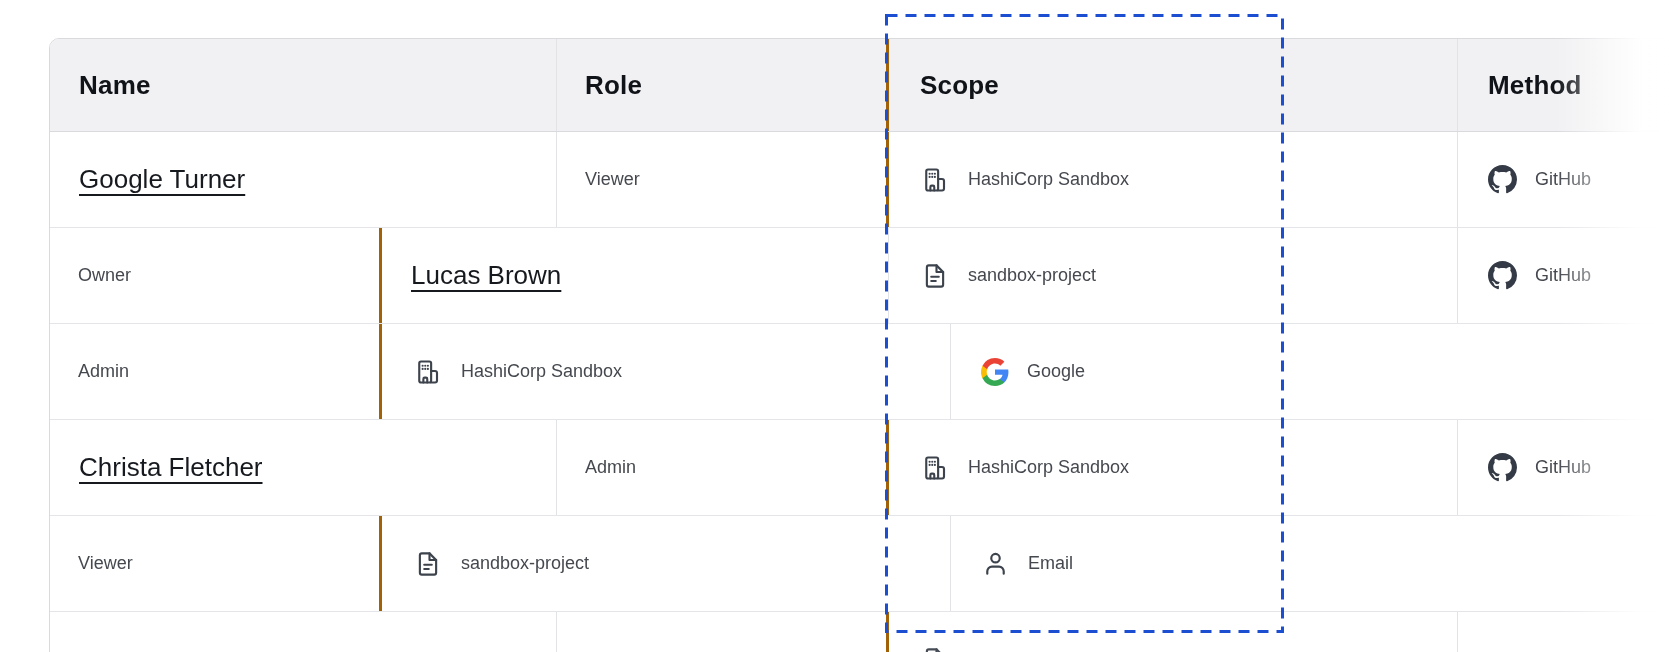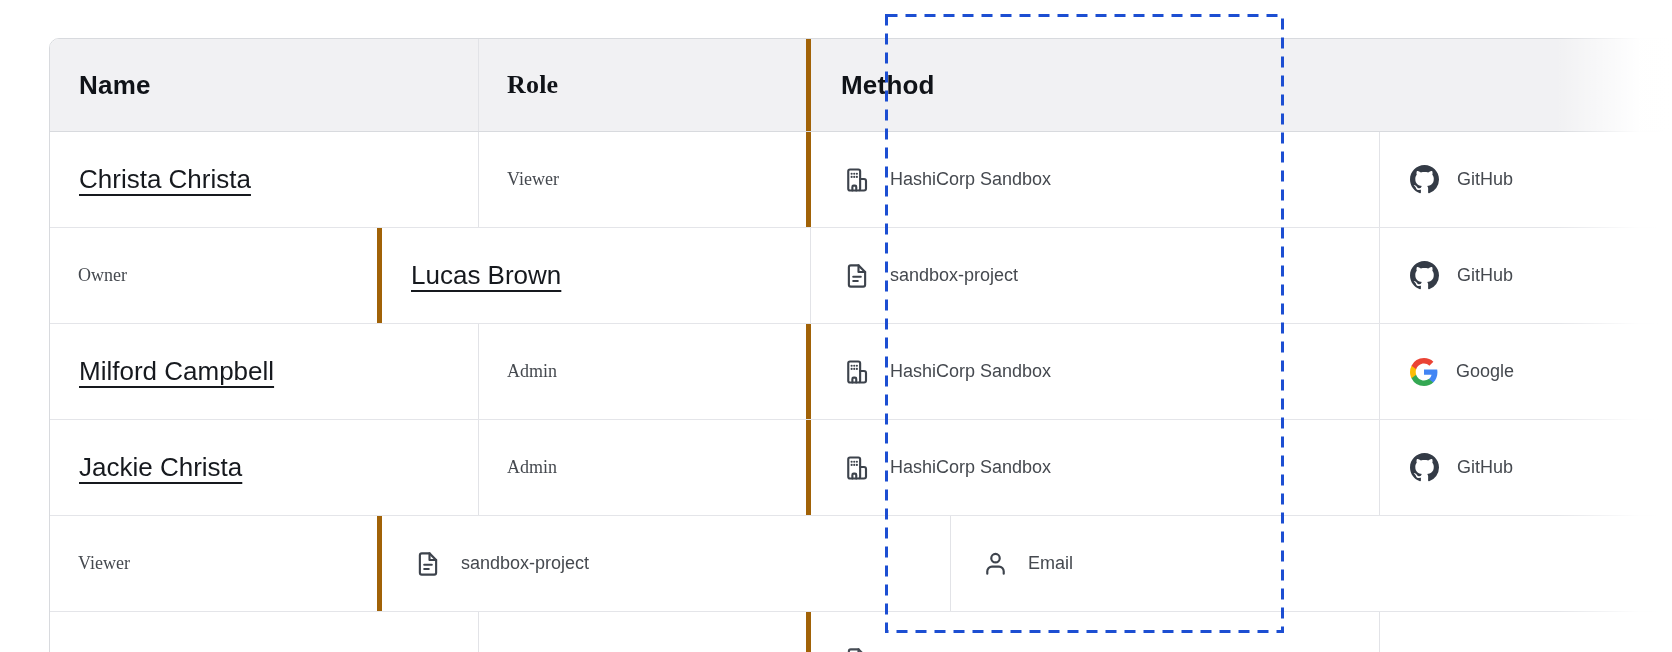--- a/index.html
+++ b/index.html
@@ -22,22 +22,22 @@
     box-sizing:border-box;
   }
   .row{
     display:flex;height:96px;border-bottom:1px solid #e4e5e9;
     box-sizing:border-box;background:#fff;
   }
   .row-partial{
     display:flex;height:62px;border-bottom:none;background:#fff;box-sizing:border-box;
   }
   .cell{display:flex;align-items:center;box-sizing:border-box;}
-  .c-name{width:429px;padding-left:29px;border-right:1px solid #e2e3e7;}
-  .c-role{width:332px;padding-left:28px;border-right:5px solid #a16207;font-family:Liberation Serif, serif;}
+  .c-name{width:507px;padding-left:29px;border-right:1px solid #e2e3e7;}
+  .c-role{width:332px;padding-left:28px;border-right:3px solid #a16207;}
   .c-scope{width:569px;padding-left:31px;border-right:1px solid #e2e3e7;}
   .c-method{flex:1;padding-left:30px;}
   .hcell{font-size:26px;font-weight:700;color:#101318;letter-spacing:0.2px;}
   .name-link{
     font-size:26px;color:#16191e;cursor:pointer;
     text-decoration:underline;
     text-underline-offset:6px;
     text-decoration-thickness:2px;
   }
   .body-text{font-size:18px;color:#45494f;}
@@ -52,26 +52,27 @@
   .selection-box{position:absolute;left:885px;top:14px;pointer-events:none;}
 </style>
 </head>
 <body>
 
 <div class="table">
 
   <div class="hrow">
     <div class="cell c-name hcell">Name</div>
     <div class="cell c-role hcell">Role</div>
+    <div class="cell c-scope hcell">Scope</div>
     <div class="cell c-method hcell">Method</div>
   </div>
 
   <div class="row">
     <div class="cell c-name">
-      <a class="name-link">Christa Christa</a>
+      <a class="name-link">Google Turner</a>
     </div>
     <div class="cell c-role">
       <span class="body-text">Viewer</span>
     </div>
     <div class="cell c-scope">
       <span class="icon">
         <svg width="30" height="30" viewBox="0 0 24 24" fill="none" stroke="#3d434c" stroke-width="1.7" stroke-linecap="round" stroke-linejoin="round">
           <rect x="5" y="3.6" width="9.5" height="16.8" rx="1.4"></rect>
           <path d="M14.5 11.2h3.1a1.6 1.6 0 0 1 1.6 1.6v6a1.6 1.6 0 0 1-1.6 1.6h-3.1"></path>
           <path d="M8.3 20.4v-2.9a1 1 0 0 1 1-1h1.1a1 1 0 0 1 1 1v2.9"></path>
@@ -119,23 +120,20 @@
       <span class="icon">
         <svg width="29" height="29" viewBox="0 0 16 16" fill="#343b46">
           <path d="M8 0C3.58 0 0 3.58 0 8c0 3.54 2.29 6.53 5.47 7.59.4.07.55-.17.55-.38 0-.19-.01-.82-.01-1.49-2.01.37-2.53-.49-2.69-.94-.09-.23-.48-.94-.82-1.13-.28-.15-.68-.52-.01-.53.63-.01 1.08.58 1.23.82.72 1.21 1.87.87 2.33.66.07-.52.28-.87.51-1.07-1.78-.2-3.64-.89-3.64-3.95 0-.87.31-1.59.82-2.15-.08-.2-.36-1.02.08-2.12 0 0 .67-.21 2.2.82.64-.18 1.32-.27 2-.27s1.36.09 2 .27c1.53-1.04 2.2-.82 2.2-.82.44 1.1.16 1.92.08 2.12.51.56.82 1.27.82 2.15 0 3.07-1.87 3.75-3.65 3.95.29.25.54.73.54 1.48 0 1.07-.01 1.93-.01 2.2 0 .21.15.46.55.38A8.01 8.01 0 0 0 16 8c0-4.42-3.58-8-8-8z"></path>
         </svg>
       </span>
       <span class="body-text">GitHub</span>
     </div>
   </div>
 
   <div class="row">
-    <div class="cell c-name">
-      <a class="name-link">Milford Campbell</a>
-    </div>
     <div class="cell c-role">
       <span class="body-text">Admin</span>
     </div>
     <div class="cell c-scope">
       <span class="icon">
         <svg width="30" height="30" viewBox="0 0 24 24" fill="none" stroke="#3d434c" stroke-width="1.7" stroke-linecap="round" stroke-linejoin="round">
           <rect x="5" y="3.6" width="9.5" height="16.8" rx="1.4"></rect>
           <path d="M14.5 11.2h3.1a1.6 1.6 0 0 1 1.6 1.6v6a1.6 1.6 0 0 1-1.6 1.6h-3.1"></path>
           <path d="M8.3 20.4v-2.9a1 1 0 0 1 1-1h1.1a1 1 0 0 1 1 1v2.9"></path>
           <g fill="#3d434c" stroke="none">
@@ -158,21 +156,21 @@
           <path fill="#FBBC05" d="M3.97 10.71A5.41 5.41 0 0 1 3.68 9c0-.59.1-1.17.29-1.71V4.96H.96A8.997 8.997 0 0 0 0 9c0 1.45.35 2.82.96 4.04l3.01-2.33z"></path>
           <path fill="#EA4335" d="M9 3.58c1.32 0 2.5.45 3.44 1.35l2.58-2.58C13.46.89 11.43 0 9 0A8.997 8.997 0 0 0 .96 4.96l3.01 2.33C4.68 5.16 6.66 3.58 9 3.58z"></path>
         </svg>
       </span>
       <span class="body-text">Google</span>
     </div>
   </div>
 
   <div class="row">
     <div class="cell c-name">
-      <a class="name-link">Jackie Christa</a>
+      <a class="name-link">Christa Fletcher</a>
     </div>
     <div class="cell c-role">
       <span class="body-text">Admin</span>
     </div>
     <div class="cell c-scope">
       <span class="icon">
         <svg width="30" height="30" viewBox="0 0 24 24" fill="none" stroke="#3d434c" stroke-width="1.7" stroke-linecap="round" stroke-linejoin="round">
           <rect x="5" y="3.6" width="9.5" height="16.8" rx="1.4"></rect>
           <path d="M14.5 11.2h3.1a1.6 1.6 0 0 1 1.6 1.6v6a1.6 1.6 0 0 1-1.6 1.6h-3.1"></path>
           <path d="M8.3 20.4v-2.9a1 1 0 0 1 1-1h1.1a1 1 0 0 1 1 1v2.9"></path>

